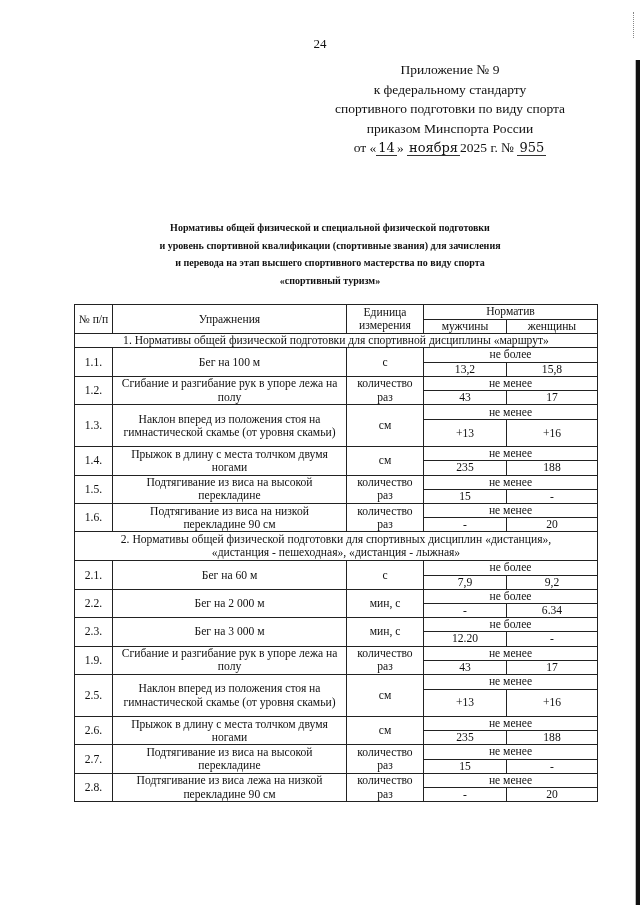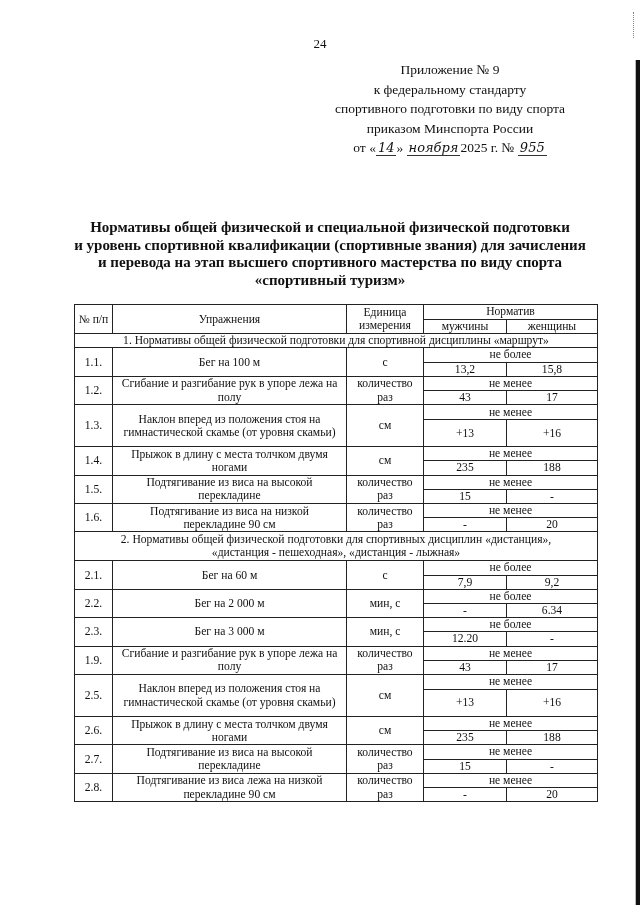--- a/index.html
+++ b/index.html
@@ -10,27 +10,27 @@
   }
   .page-number {
     position: absolute; top: 36px; left: 0; width: 100%;
     text-align: center; font-size: 13px;
   }
   .appendix {
     position: absolute; top: 60px; left: 330px; width: 240px;
     text-align: center; font-size: 13.5px; line-height: 19.5px;
   }
   .appendix .hw {
-    font-family: "DejaVu Serif", serif; font-style: italic;
+    font-family: "DejaVu Serif", serif; 
     display: inline-block; border-bottom: 1px solid #333;
     padding: 0 2px; line-height: 14px; font-size: 13px;
   }
   .doc-title {
     position: absolute; top: 219px; left: 60px; width: 540px;
-    text-align: center; font-weight: bold; font-size: 15px; line-height: 17.6px;
+    text-align: center; font-weight: bold; font-size: 10px; line-height: 17.6px;
   }
   table.norms {
     position: absolute; top: 304px; left: 74px;
     border-collapse: collapse; table-layout: fixed;
     font-size: 11.6px; line-height: 13.2px;
   }
   table.norms td {
     border: 1px solid #222; padding: 0 2px; text-align: center; vertical-align: middle;
     overflow: hidden; white-space: nowrap;
   }

